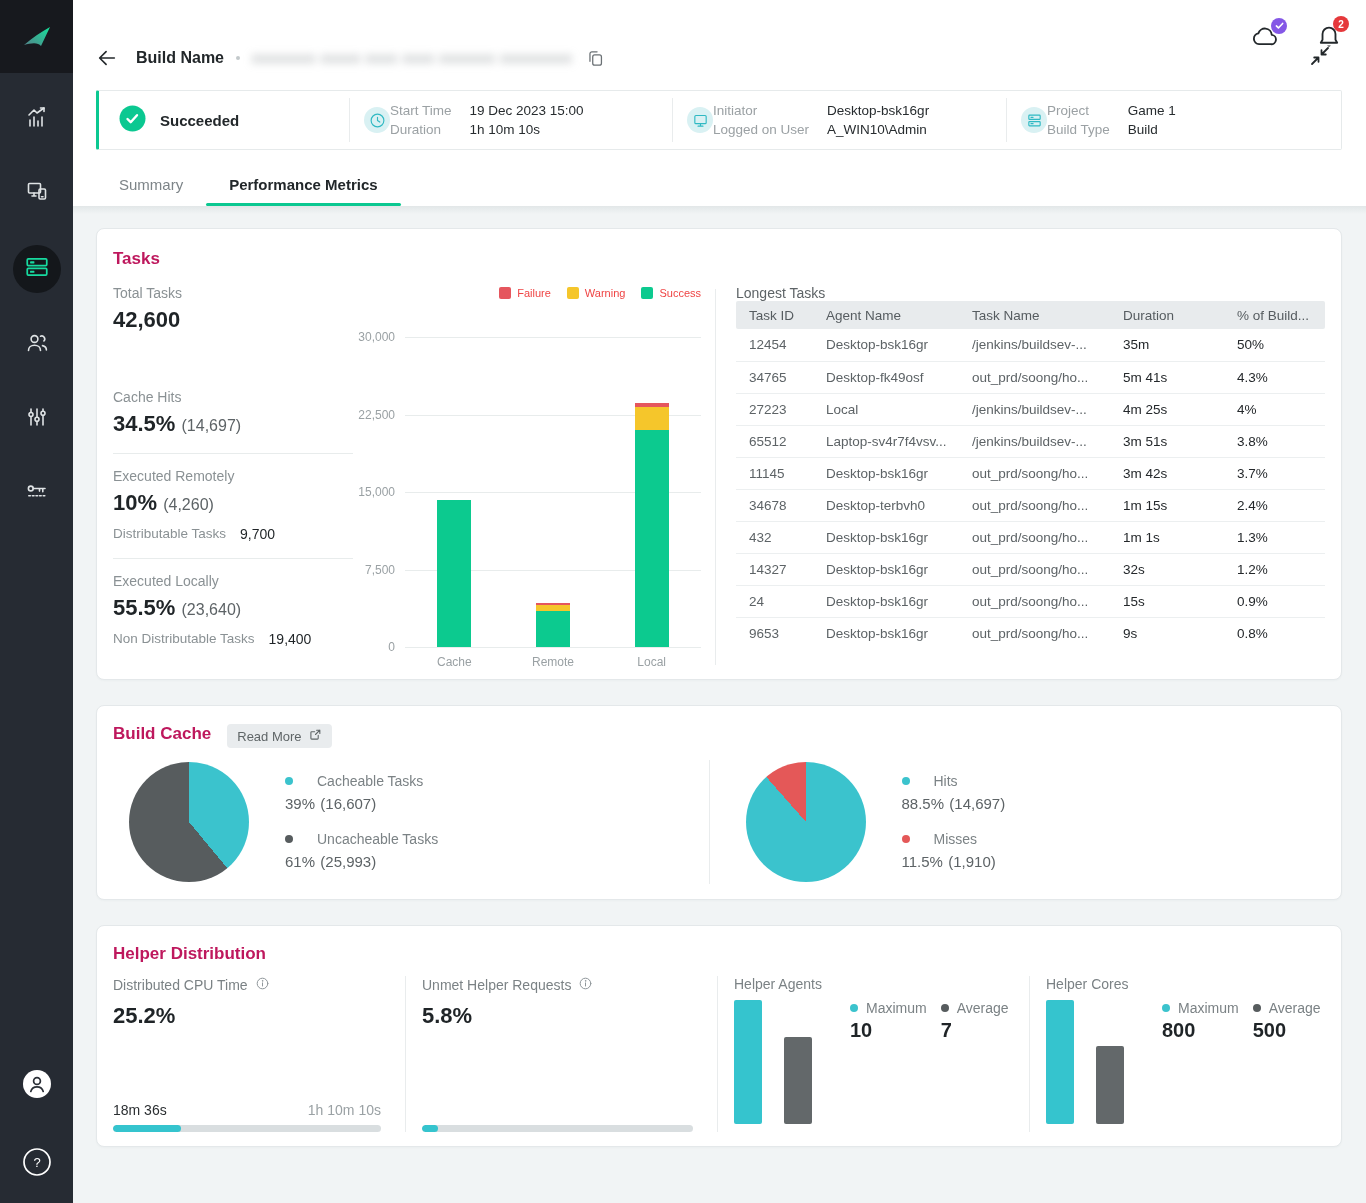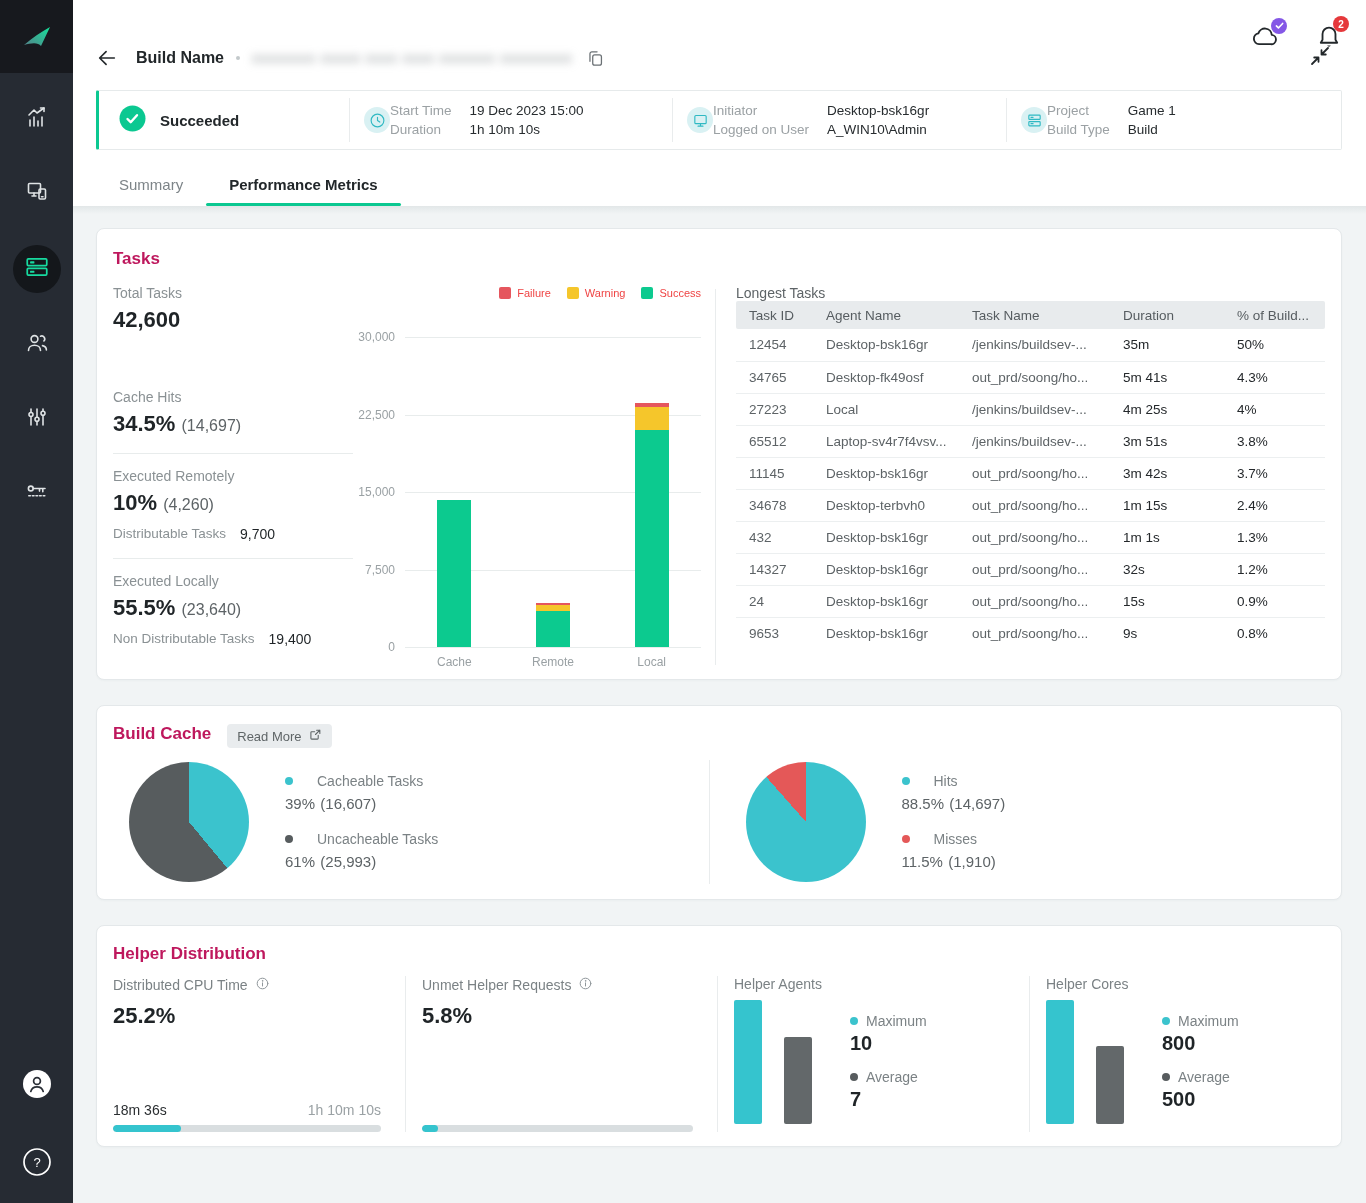--- a/index.html
+++ b/index.html
@@ -129,21 +129,21 @@
   .h-value { font-size:22px; font-weight:700; color:#1f2427; margin-top:9px; }
   .time-row { display:flex; justify-content:space-between; font-size:14px; margin-top:auto; margin-bottom:7px; }
   .time-row .tl { color:#2a2e31; } .time-row .tr2 { color:#9aa1a4; }
   .gauge { height:7px; background:#d9dee0; border-radius:4px; overflow:hidden; }
   .gauge-fill { height:100%; background:#35c4ce; border-radius:4px; }
   .gauge.mt-auto { margin-top:auto; }
   .mini-wrap { display:flex; margin-top:8px; }
   .mini-bars { display:flex; align-items:flex-end; gap:22px; height:124px; }
   .mini-max { width:28px; height:124px; background:#35c4ce; border-radius:2px; }
   .mini-avg { width:28px; background:#63686a; border-radius:2px; }
-  .mini-legend { margin-left:38px; display:flex; flex-direction:column; gap:14px; justify-content:center; }
+  .mini-legend { margin-left:38px; display:flex; flex-direction:row; gap:14px; justify-content:center; }
   .ml-item .row1 { display:flex; align-items:center; gap:8px; font-size:14px; color:#7b8285; }
   .ml-item .row2 { font-size:20px; font-weight:700; color:#1f2427; margin-top:3px; }
 </style>
 </head>
 <body>
 
 <div class="app">
 
   <aside class="sidebar">
     <div class="logo-box">

